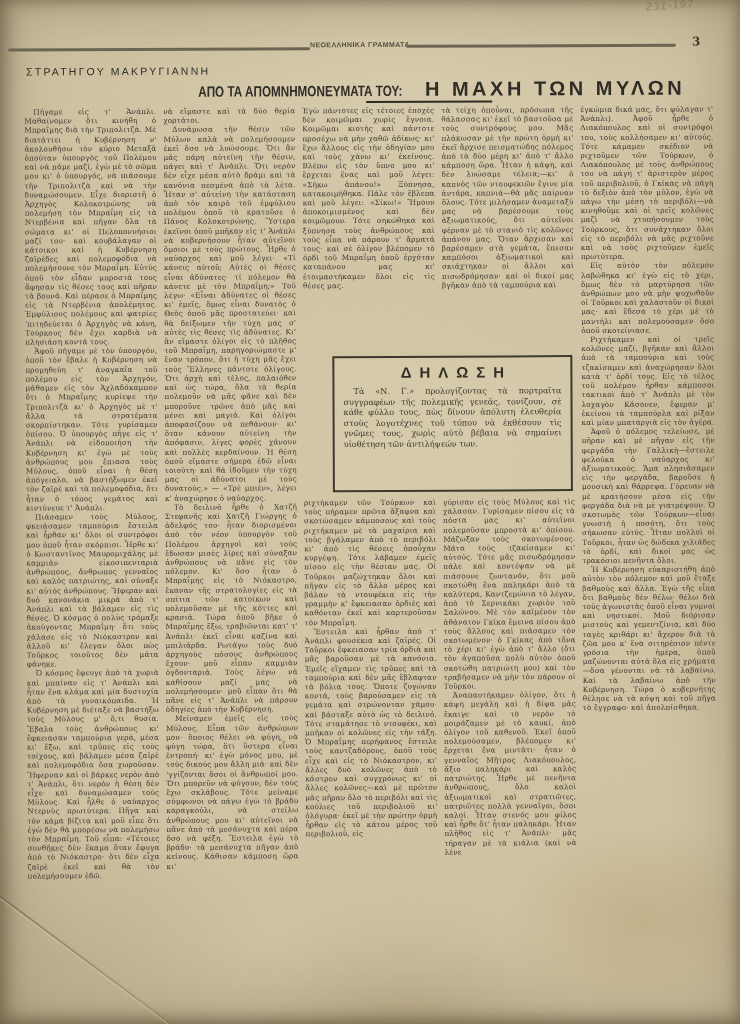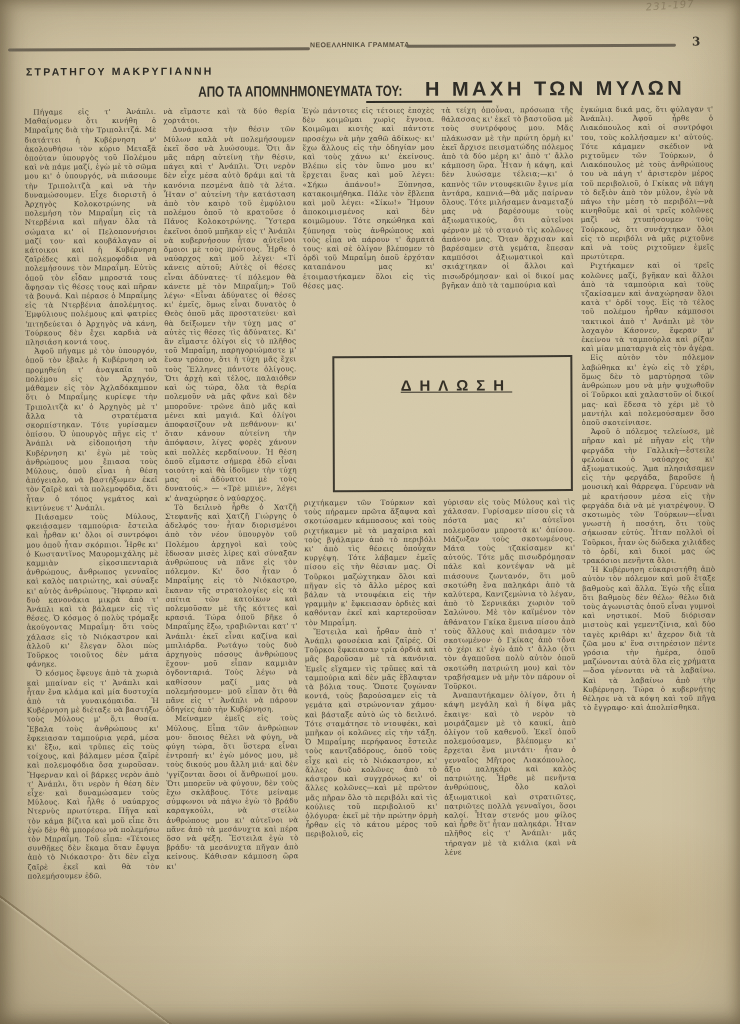--- a/index.html
+++ b/index.html
@@ -27,21 +27,21 @@
   .rule-right{left:408px;top:45px;width:270px;}
   .masthead{position:absolute;left:312px;top:41px;width:96px;text-align:center;
     font-family:"Liberation Sans",sans-serif;font-weight:bold;font-size:7px;
     letter-spacing:.4px;color:#554d3e;white-space:nowrap;}
   .pageno{position:absolute;left:694px;top:36px;font-size:12px;font-weight:bold;color:#3a352b;}
   .pencil{position:absolute;left:648px;top:1px;font-family:"DejaVu Sans",sans-serif;
     font-style:italic;font-size:10px;letter-spacing:1px;color:rgba(105,92,66,.45);
     transform:rotate(-4deg);}
   
   .kicker{position:absolute;left:28px;top:64px;font-family:"Liberation Sans",sans-serif;
-    font-weight:bold;font-size:10.5px;letter-spacing:2.2px;color:var(--head-ink);}
+    font-weight:normal;font-size:10.5px;letter-spacing:2.2px;color:var(--head-ink);}
   .headrow{position:absolute;left:200px;top:78px;width:520px;white-space:nowrap;}
   .head-prefix{display:inline-block;font-family:"Liberation Sans",sans-serif;font-weight:bold;
     font-size:15px;color:var(--head-ink);transform:scaleX(.78);transform-origin:left center;
     letter-spacing:0;vertical-align:baseline;}
   .head-title{display:inline-block;font-family:"Liberation Sans",sans-serif;font-weight:bold;
     font-size:20px;letter-spacing:3.5px;color:var(--head-ink);margin-left:-40px;}
   .underline{position:absolute;left:368px;top:101px;width:126px;height:2px;background:var(--head-ink);}
   
   .col{position:absolute;overflow:hidden;text-align:justify;color:var(--ink);
     font-size:7.3px;line-height:9.2px;letter-spacing:.12px;}
@@ -51,22 +51,22 @@
   .c2{left:165px;top:106px;width:132px;height:880px;}
   .c3t{left:304px;top:106px;width:132px;height:246px;}
   .c4t{left:443px;top:106px;width:132px;height:246px;}
   .c3b{left:304px;top:498px;width:132px;height:464px;}
   .c4b{left:443px;top:498px;width:132px;height:488px;}
   .c5{left:582px;top:106px;width:133px;height:880px;}
   
   .decl{position:absolute;left:333px;top:356px;width:240px;height:136px;
     border:2.5px solid #3a362c;background:rgba(255,250,230,.08);
     padding:5px 9px;box-sizing:border-box;color:var(--ink);}
-  .decl h2{margin:14px 0 5px 0;text-align:center;font-family:"Liberation Sans",sans-serif;
-    font-weight:bold;font-size:15px;letter-spacing:8px;color:#312d24;text-indent:8px;text-decoration:underline;}
+  .decl h2{margin:1px 0 5px 0;text-align:center;font-family:"Liberation Sans",sans-serif;
+    font-weight:bold;font-size:15px;letter-spacing:8px;color:#312d24;text-indent:8px;}
   .decl p{margin:0 0 3px 0;font-size:8.1px;line-height:10.6px;text-align:justify;text-indent:10px;}
   
   .crease{position:absolute;left:-30px;top:872px;width:300px;height:2px;
     background:linear-gradient(90deg, rgba(100,84,56,.55), rgba(100,84,56,.15));
     transform:rotate(37deg);transform-origin:left top;box-shadow:0 1px 2px rgba(230,220,190,.5);}
   .grain{position:absolute;inset:0;pointer-events:none;opacity:.5;}
 </style>
 </head>
 <body>
 
@@ -108,29 +108,30 @@
     <div class="col c3b cont">
         <p>ριχτήκαμεν τῶν Τούρκων καὶ τοὺς πήραμεν πρῶτα ἄξαφνα καὶ σκοτώσαμεν κάμποσους καὶ τοὺς ριχτήκαμεν μὲ τὰ μαχαίρια καὶ τοὺς βγάλαμεν ἀπὸ τὸ περιβόλι κι' ἀπὸ τὶς θέσεις ὁποὖχαν κυργέψη. Τότε λάβαμεν ἐμεῖς πίσου εἰς τὴν θέσιαν μας. Οἱ Τοῦρκοι μαζώχτηκαν ὅλοι καὶ πῆγαν εἰς τὸ ἄλλο μέρος καὶ βάλαν τὰ ντουφέκια εἰς τὴν γραμμὴν κ' ἔφκειασαν ὀρδιὲς καὶ καθόνταν ἐκεῖ καὶ καρτεροῦσαν τὸν Μπραΐμη.</p>
         <p>Ἔστειλα καὶ ἦρθαν ἀπὸ τ' Ἀνάπλι φουσέκια καὶ ζαϊρές. Οἱ Τοῦρκοι ἔφκειασαν τρία ὀρδιὰ καὶ μᾶς βαροῦσαν μὲ τὰ κανόνια. Ἐμεῖς εἴχαμεν τὶς τρῦπες καὶ τὰ ταμπούρια καὶ δὲν μᾶς ἔβλαφταν τὰ βόλια τους. Ὅποτε ζυγώναν κοντά, τοὺς βαρούσαμεν εἰς τὰ γεμάτα καὶ στρώνονταν χάμου· καὶ βάσταξε αὐτὸ ὡς τὸ δειλινό. Τότε σταμάτησε τὸ ντουφέκι, καὶ μπῆκαν οἱ κολῶνες εἰς τὴν τάξη. Ὁ Μπραΐμης περήφανος ἔστειλε τοὺς καντζαδόρους, ὁποῦ τοὺς εἶχε καὶ εἰς τὸ Νιόκαστρον, κι' ἄλλες δυὸ κολῶνες ἀπὸ τὸ κάστρον καὶ συγχρόνως κι' οἱ ἄλλες κολῶνες—καὶ μὲ πρῶτον μᾶς πῆραν ὅλο τὸ περιβόλι καὶ τὶς κούλιες τοῦ περιβολιοῦ κι' ὁλόγυρα· ἐκεῖ μὲ τὴν πρώτην ὁρμὴ ἦρθαν εἰς τὸ κάτου μέρος τοῦ περιβολιοῦ, εἰς</p>
       </div>
     <div class="col c4b cont">
         <p>γύρισαν εἰς τοὺς Μύλους καὶ τὶς χάλασαν. Γυρίσαμεν πίσου εἰς τὰ πόστα μας κι' αὐτεῖνοι πολεμοῦσαν μπροστὰ κι' ὀπίσου. Μάζωξαν τοὺς σκοτωμένους. Μάτα τοὺς τζακίσαμεν κι' αὐτούς. Τότε μᾶς πισωδρόμησαν πάλε καὶ κοντέψαν νὰ μὲ πιάσουνε ζωντανόν, ὅτι μοῦ σκοτώθη ἕνα παληκάρι ἀπὸ τὰ καλύτερα, Καντζεμώνια τὸ λέγαν, ἀπὸ τὸ Σερνικάκι χωριὸν τοῦ Σαλώνου. Μὲ τὸν καϊμένον τὸν ἀθάνατον Γκίκα ἔμεινα πίσου ἀπὸ τοὺς ἄλλους καὶ πιάσαμεν τὸν σκοτωμένον· ὁ Γκίκας ἀπὸ τὄνα τὸ χέρι κι' ἐγὼ ἀπὸ τ' ἄλλο (ὅτι τὸν ἀγαποῦσα πολὺ αὐτὸν ὁποῦ σκοτώθη πατριώτη μου) καὶ τὸν τραβήσαμεν νὰ μὴν τὸν πάρουν οἱ Τοῦρκοι.</p>
         <p>Ἀναπαυτήκαμεν ὀλίγον, ὅτι ἡ κάψη μεγάλη καὶ ἡ δίψα μᾶς ἔκαιγε· καὶ τὸ νερὸν τὸ μοιράζαμεν μὲ τὸ καυκί, ἀπὸ ὀλίγον τοῦ καθενοῦ. Ἐκεῖ ὁποῦ πολεμούσαμεν, βλέπομεν κι' ἔρχεται ἕνα μιντάτι· ἦταν ὁ γενναῖος Μῆτρος Λιακόπουλος, ἄξιο παληκάρι καὶ καλὸς πατριώτης. Ἦρθε μὲ πενῆντα ἀνθρώπους, ὅλο καλοὶ ἀξιωματικοὶ καὶ στρατιῶτες, πατριῶτες πολλὰ γενναῖγοι, ὅσοι καλοί. Ἦταν στενός μου φίλος καὶ ἦρθε ὅτ' ἦταν παληκάρι. Ἦταν πλῆθος εἰς τ' Ἀνάπλι· μᾶς τήραγαν μὲ τὰ κιάλια (καὶ νὰ λένε</p>
       </div>
     <div class="col c5 cont">
         <p>ἐγκώμια δικά μας, ὅτι φύλαγαν τ' Ἀνάπλι). Ἀφοῦ ἦρθε ὁ Λιακόπουλος καὶ οἱ συντρόφοι του, τοὺς κολλήσαμεν κι' αὐτούς. Τότε κάμαμεν σκέδιον νὰ ριχτοῦμεν τῶν Τούρκων, ὁ Λιακόπουλος μὲ τοὺς ἀνθρώπους του νὰ πάγη τ' ἀριστερὸν μέρος τοῦ περιβολιοῦ, ὁ Γκίκας νὰ πάγη τὸ δεξιὸν ἀπὸ τὸν μύλον, ἐγὼ νὰ πάγω τὴν μέση τὸ περιβόλι—νὰ κινηθοῦμε καὶ οἱ τρεῖς κολῶνες μαζὶ νὰ χτυπήσουμεν τοὺς Τούρκους, ὅτι συνάχτηκαν ὅλοι εἰς τὸ περιβόλι νὰ μᾶς ριχτοῦνε καὶ νὰ τοὺς ριχτοῦμεν ἐμεῖς πρωτύτερα.</p>
+        <p>Εἰς αὐτὸν τὸν πόλεμον λαβώθηκα κι' ἐγὼ εἰς τὸ χέρι, ὅμως δὲν τὸ μαρτύρησα τῶν ἀνθρώπων μου νὰ μὴν ψυχωθοῦν οἱ Τοῦρκοι καὶ χαλαστοῦν οἱ δικοί μας· καὶ ἔδεσα τὸ χέρι μὲ τὸ μαντήλι καὶ πολεμούσαμεν ὅσο ὁποῦ σκοτείνιασε.</p>
         <p>Ριχτήκαμεν καὶ οἱ τρεῖς κολῶνες μαζί, βγῆκαν καὶ ἄλλοι ἀπὸ τὰ ταμπούρια καὶ τοὺς τζακίσαμεν καὶ ἀναχώρησαν ὅλοι κατὰ τ' ὀρδί τους. Εἰς τὸ τέλος τοῦ πολέμου ἦρθαν κάμποσοι τακτικοὶ ἀπὸ τ' Ἀνάπλι μὲ τὸν λοχαγὸν Κάσονεν, ἔφεραν μ' ἐκείνου τὰ ταμπούρλα καὶ ρίξαν καὶ μίαν μπαταργιὰ εἰς τὸν ἀγέρα.</p>
-        <p>Εἰς αὐτὸν τὸν πόλεμον λαβώθηκα κι' ἐγὼ εἰς τὸ χέρι, ὅμως δὲν τὸ μαρτύρησα τῶν ἀνθρώπων μου νὰ μὴν ψυχωθοῦν οἱ Τοῦρκοι καὶ χαλαστοῦν οἱ δικοί μας· καὶ ἔδεσα τὸ χέρι μὲ τὸ μαντήλι καὶ πολεμούσαμεν ὅσο ὁποῦ σκοτείνιασε.</p>
         <p>Ἀφοῦ ὁ πόλεμος τελείωσε, μὲ πῆραν καὶ μὲ πῆγαν εἰς τὴν φεργάδα τὴν Γαλλικὴ—ἔστειλε φελούκα ὁ ναύαρχος κι' ἀξιωματικούς. Ἅμα πλησιάσαμεν εἰς τὴν φεργάδα, βαροῦσε ἡ μουσικὴ καὶ θάρρεψα. Γύρευαν νὰ μὲ κρατήσουν μέσα εἰς τὴν φεργάδα διὰ νὰ μὲ γιατρέψουν. Ὁ σκοτωμὸς τῶν Τούρκων—εἶναι γνωστὴ ἡ ποσότη, ὅτι τοὺς σήκωσαν εὐτύς. Ἦταν πολλοὶ οἱ Τοῦρκοι, ἦταν ὡς δώδεκα χιλιάδες τὸ ὀρδί, καὶ δικοί μας ὡς τρακόσιοι πενῆντα ὅλοι.</p>
         <p>Ἡ Κυβέρνηση εὐκαριστήθη ἀπὸ αὐτὸν τὸν πόλεμον καὶ μοῦ ἔταξε βαθμοὺς καὶ ἄλλα. Ἐγὼ τῆς εἶπα ὅτι βαθμοὺς δὲν θέλω· θέλω διὰ τοὺς ἀγωνιστὰς ὁποῦ εἶναι γυμνοὶ καὶ νηστικοί. Μοῦ διόρισαν μιστοὺς καὶ γεμεντζίνια, καὶ δύο ταγὲς κριθάρι κι' ἄχερον διὰ τὰ ζῶα μου κ' ἕνα σιτηρέσιον πέντε γρόσια τὴν ἡμέρα, ὁποῦ μαζώνονται αὐτὰ ὅλα εἰς χρήματα—ὅσα γένονται νὰ τὰ λαβαίνω. Καὶ τὰ λαβαίνω ἀπὸ τὴν Κυβέρνηση. Τώρα ὁ κυβερνήτης θέλησε νὰ τὰ κόψη καὶ τοῦ πῆγα τὸ ἔγγραφο· καὶ ἀπολπίσθηκα.</p>
       </div>
 
     <div class="decl">
       <h2>ΔΗΛΩΣΗ</h2>
       <div>
+          <p>Τὰ «Ν. Γ.» προλογίζοντας τὰ πορτραῖτα συγγραφέων τῆς πολεμικῆς γενεᾶς, τονίζουν, σὲ κάθε φύλλο τους, πὼς δίνουν ἀπόλυτη ἐλευθερία στοὺς λογοτέχνες τοῦ τόπου νὰ ἐκθέσουν τὶς γνῶμες τους, χωρὶς αὐτὸ βέβαια νὰ σημαίνει υἱοθέτηση τῶν ἀντιλήψεών των.</p>
         </div>
     </div>
 
     <div class="crease"></div>
   </div>
 
   <svg class="grain" width="740" height="1024" xmlns="http://www.w3.org/2000/svg">
     <filter id="n">
         <feTurbulence type="fractalNoise" baseFrequency="0.9" numOctaves="2" stitchTiles="stitch"></feTurbulence>
       <feColorMatrix type="matrix" values="0 0 0 0 0.45  0 0 0 0 0.40  0 0 0 0 0.28  0 0 0 0.10 0"></feColorMatrix>

